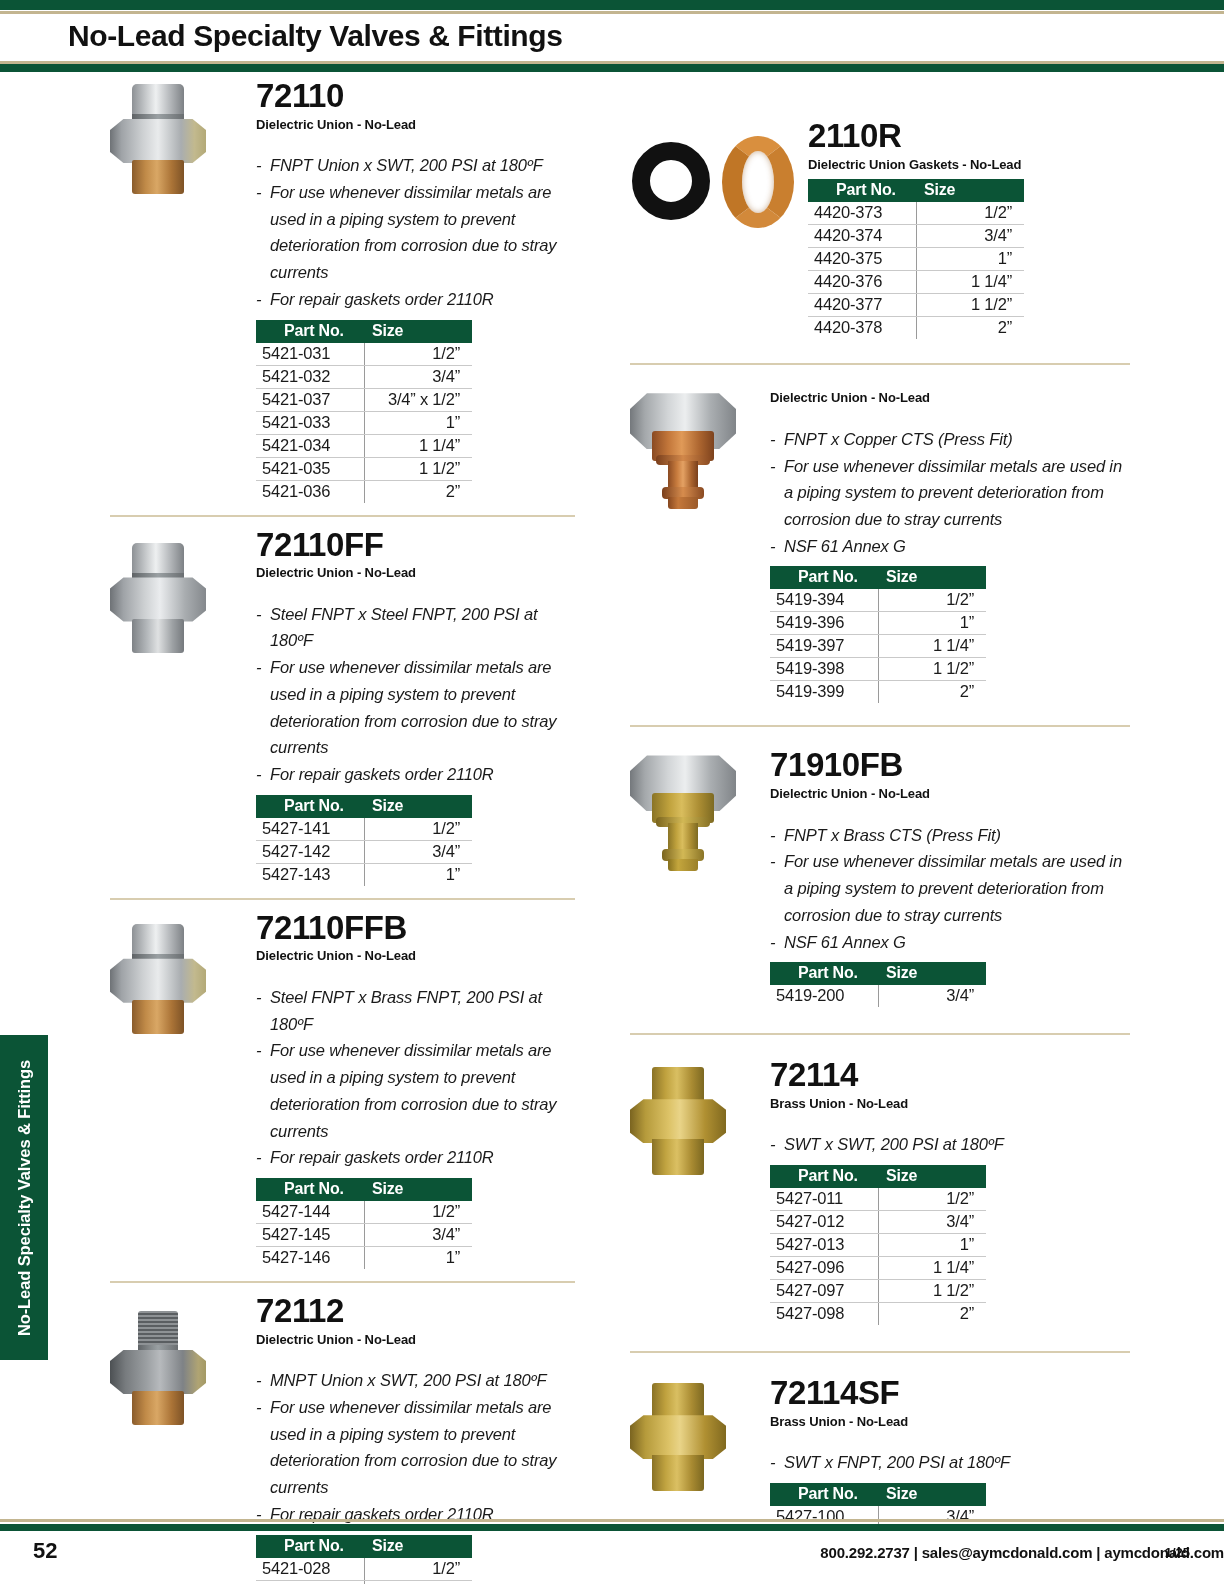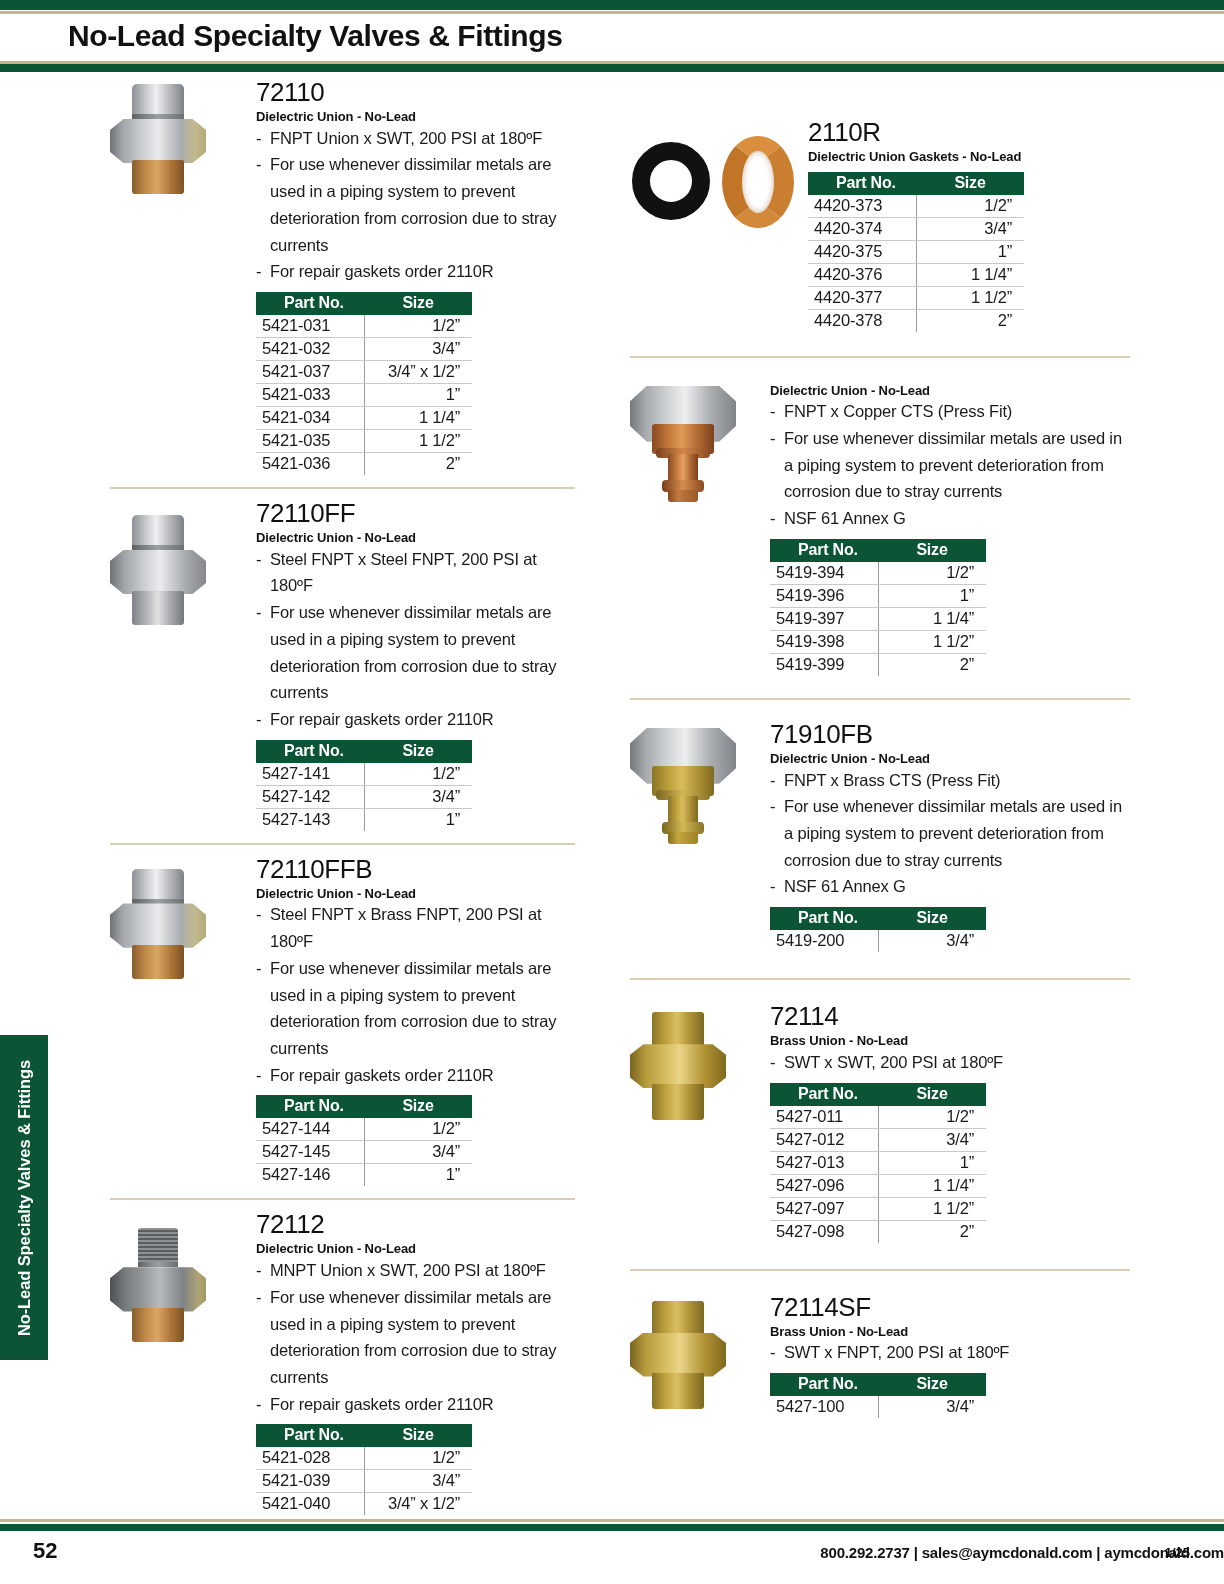--- a/index.html
+++ b/index.html
@@ -69,28 +69,28 @@
 
   
   .product { position: relative; display: flex; align-items: flex-start; }
   .product .imgwrap {
     flex: 0 0 auto;
     position: relative;
   }
   .product .txt { flex: 1 1 auto; position: relative; }
 
   .sku {
-    font-size: 26px; font-weight: normal; color: #111;
+    font-size: 33px; font-weight: bold; color: #111;
     letter-spacing: -0.4px; line-height: 1.08;
   }
   .subtitle {
     font-size: 13px; font-weight: bold; color: #111;
     letter-spacing: -0.1px; margin-top: 3px; line-height: 1.2;
   }
-  ul.bullets { list-style: none; margin-top: 0; }
+  ul.bullets { list-style: none; margin-top: 20px; font-style: italic; }
   ul.bullets li {
     font-size: 16.5px; color: #1a1a1a; line-height: 1.62;
     padding-left: 14px; position: relative;
     letter-spacing: -0.15px;
   }
   ul.bullets li::before {
     content: "-"; position: absolute; left: 0; top: 0;
   }
 
   
@@ -98,21 +98,21 @@
     border-collapse: collapse;
     margin-top: 7px;
     table-layout: fixed;
   }
   table.spec th {
     background: #0b5436;
     color: #ffffff;
     font-size: 16px;
     font-weight: bold;
     padding: 2px 8px 3px 8px;
-    text-align: center;
+    text-align: left;
     letter-spacing: -0.2px;
   }
   table.spec th.part { text-align: left; padding-left: 28px; }
   table.spec td {
     font-size: 16.5px;
     color: #1a1a1a;
     padding: 1px 8px 2px 8px;
     border-bottom: 1px solid #c9c9c9;
     letter-spacing: -0.2px;
     white-space: nowrap;

